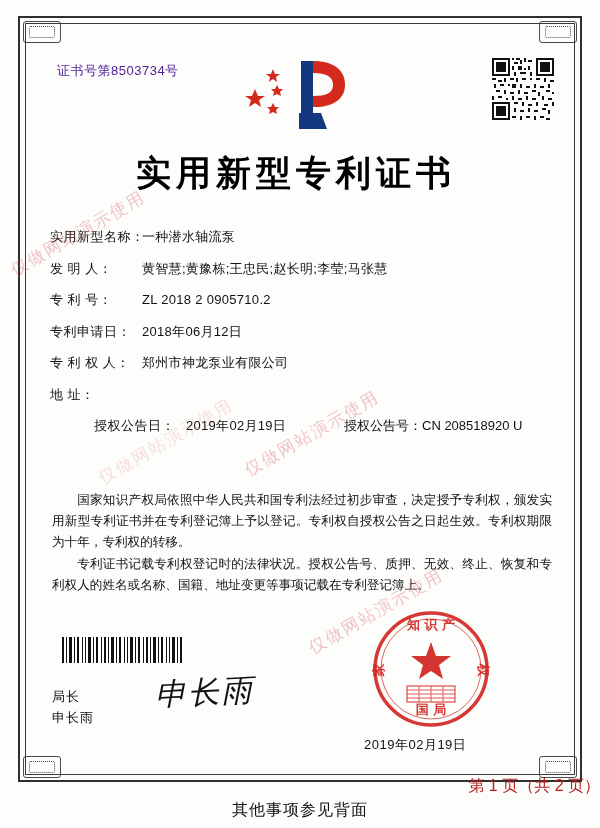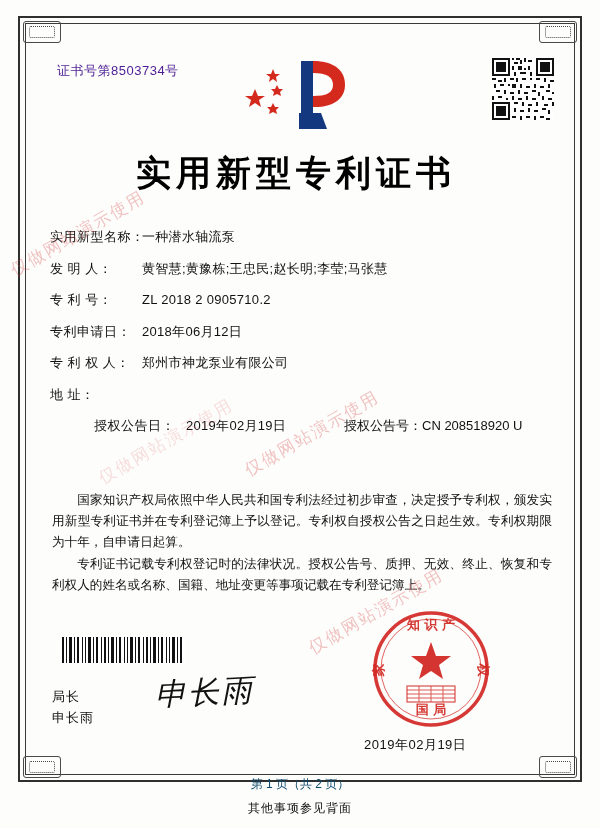--- a/index.html
+++ b/index.html
@@ -187,29 +187,29 @@
     left: 364px; top: 736px;
     font-size: 13px;
     color: #111;
     letter-spacing: 0.5px;
   }
 
   
   .page-num {
     position: absolute;
     left: 0; right: 0; top: 776px;
-    text-align: center;
-    font-size: 12px;
-    color: #0c4a6e;
+    text-align: right;
+    font-size: 16px;
+    color: #b91c1c;
   }
   .footer-note {
     position: absolute;
     left: 0; right: 0; top: 800px;
     text-align: center;
-    font-size: 12px;
+    font-size: 16px;
     color: #111;
     letter-spacing: 1px;
   }
 
   
   .wm {
     position: absolute;
     color: rgba(214, 77, 77, 0.33);
     font-size: 17px;
     letter-spacing: 2px;
@@ -369,21 +369,21 @@
         <span class="field-value">2019年02月19日</span>
       </span>
       <span class="half">
         <span>授权公告号：</span>
         <span>CN 208518920 U</span>
       </span>
     </div>
   </div>
 
   <div class="paragraphs">
-    <p>国家知识产权局依照中华人民共和国专利法经过初步审查，决定授予专利权，颁发实用新型专利证书并在专利登记簿上予以登记。专利权自授权公告之日起生效。专利权期限为十年，自申请日起算。</p>
+    <p>国家知识产权局依照中华人民共和国专利法经过初步审查，决定授予专利权，颁发实用新型专利证书并在专利登记簿上予以登记。专利权自授权公告之日起生效。专利权期限为十年，专利权的转移。</p>
     <p>专利证书记载专利权登记时的法律状况。授权公告号、质押、无效、终止、恢复和专利权人的姓名或名称、国籍、地址变更等事项记载在专利登记簿上。</p>
   </div>
 
   <div class="barcode">
     <svg width="125" height="26" viewBox="0 0 125 26" xmlns="http://www.w3.org/2000/svg" shape-rendering="crispEdges">
       <rect width="125" height="26" fill="#ffffff"></rect>
       <g fill="#111111">
         <rect x="2" y="0" width="2" height="26"></rect>
           <rect x="6" y="0" width="1" height="26"></rect>
         <rect x="9" y="0" width="3" height="26"></rect>

